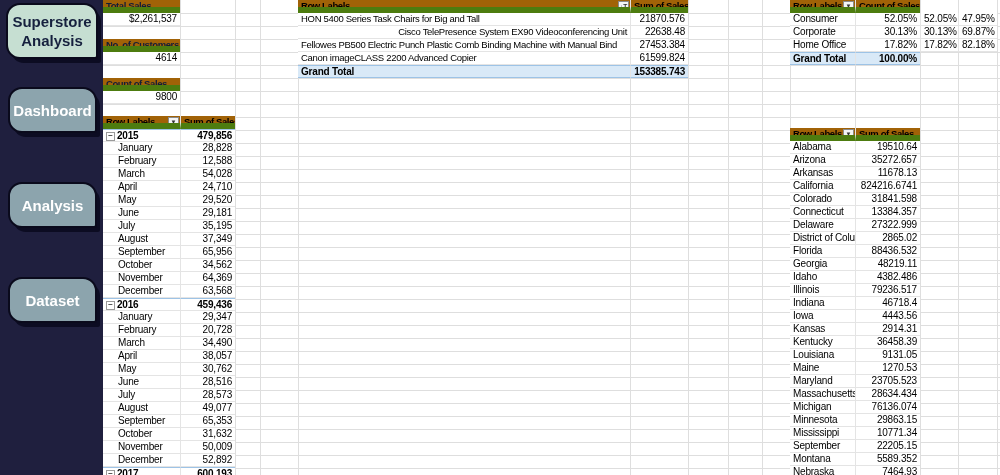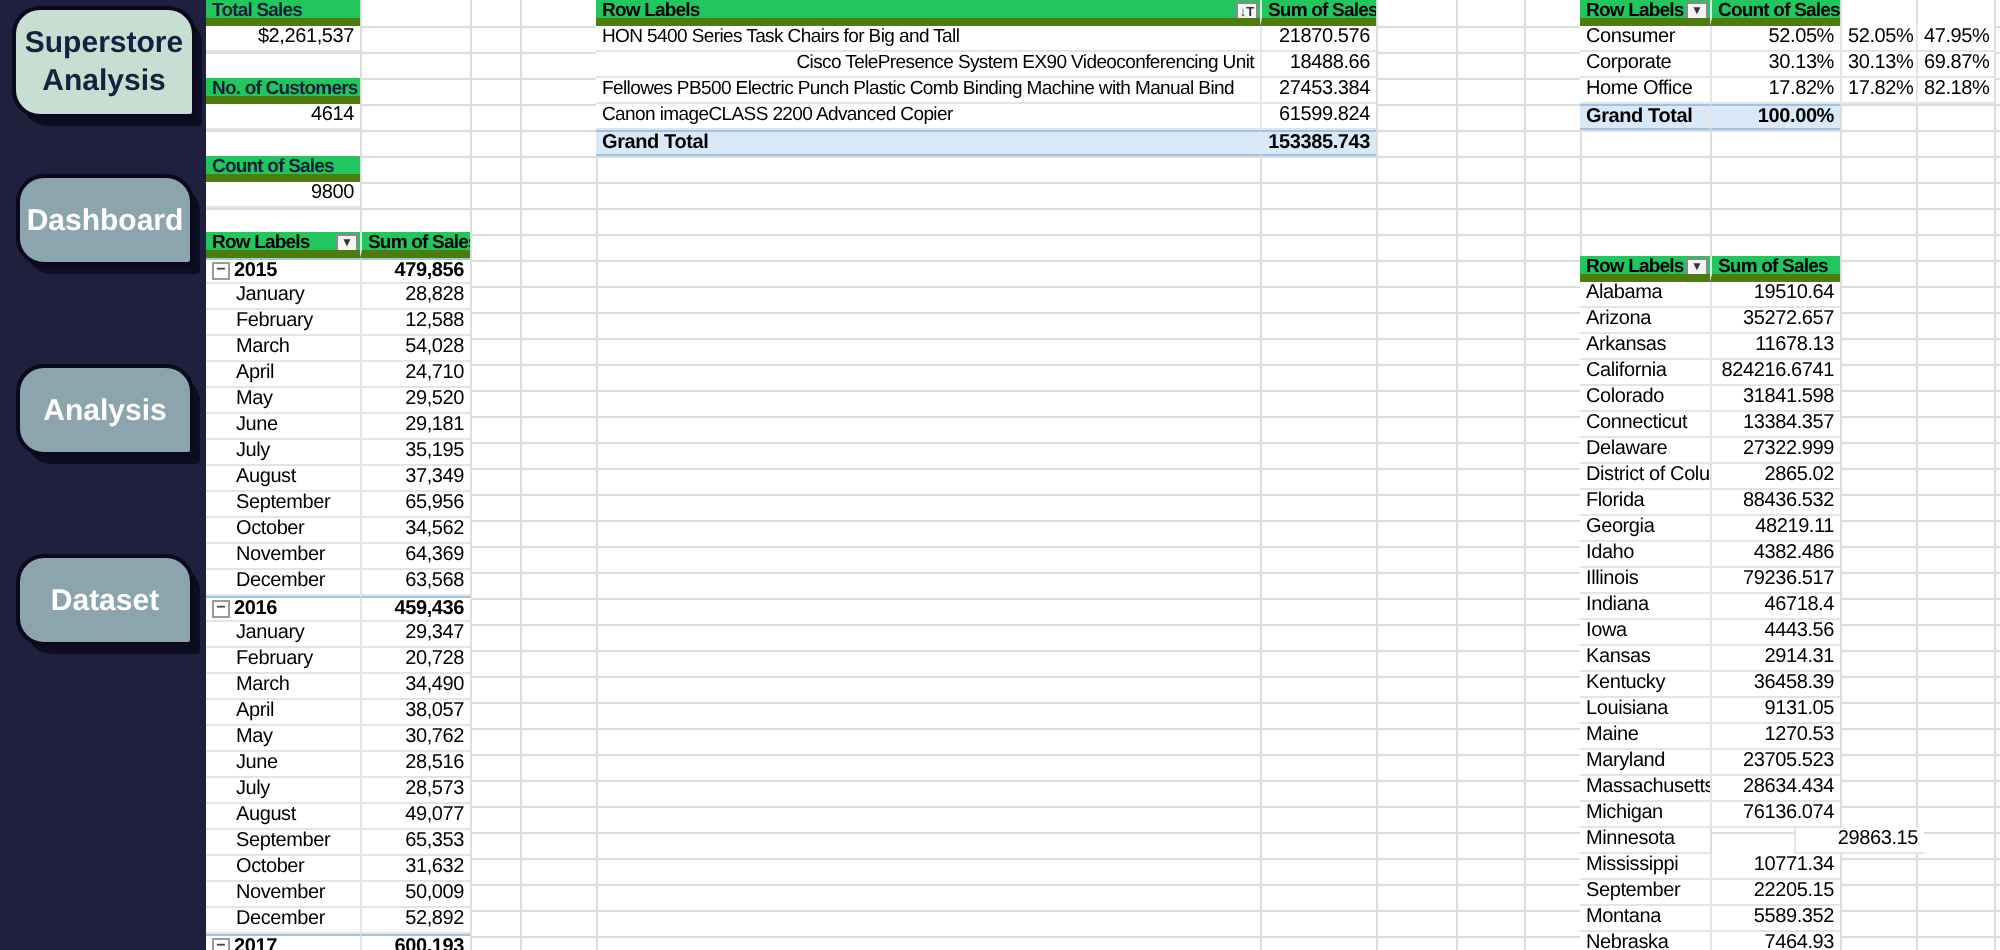--- a/index.html
+++ b/index.html
@@ -28,22 +28,22 @@
   
   .tbl{position:absolute;}
   .trow{display:flex;height:13px;}
   .c{
     box-sizing:border-box;height:13px;line-height:12px;font-size:10px;
     letter-spacing:-0.2px;overflow:hidden;white-space:nowrap;
     background:#fff;border-bottom:1px solid #E4E4E4;padding:0 3px;color:#000;
   }
   .c.num{text-align:right;}
   .c.hdr{
-    background:#22c55e;font-weight:bold;font-size:9.5px;letter-spacing:-0.4px;
-    border-bottom:4px solid #4d7c0f;position:relative;padding-right:13px;
+    background:#a16207;font-weight:bold;font-size:9.5px;letter-spacing:-0.4px;
+    border-bottom:6px solid #4d7c0f;position:relative;padding-right:13px;
   }
   .c.hdr.num-hdr{padding-right:3px;}
   .c.gt{background:#D9E9F7;font-weight:bold;border-top:1px solid #9DC3E6;border-bottom:1px solid #9DC3E6;}
   .c.year{font-weight:bold;border-top:1px solid #9DC3E6;}
   .c.month{padding-left:15px;}
   .c.prod{font-size:9.5px;letter-spacing:-0.3px;}
   .c.kpi-h{color:#121E38;}
   .c.vb{border-left:1px solid #E4E4E4;}
   .dd{
     position:absolute;right:1px;top:1px;width:11px;height:10px;box-sizing:border-box;
@@ -267,21 +267,21 @@
       <div class="trow">
         <div class="c hdr" style="width: 332px;"><span>Row Labels</span><span class="dd fs">↓T</span></div>
         <div class="c hdr num-hdr vb" style="width: 58px;"><span>Sum of Sales</span></div>
       </div>
       <div class="trow">
         <div class="c prod" style="width: 332px;"><span>HON 5400 Series Task Chairs for Big and Tall</span></div>
         <div class="c num vb" style="width: 58px;"><span>21870.576</span></div>
       </div>
       <div class="trow">
         <div class="c prod" style="width: 332px; text-align: right;"><span>Cisco TelePresence System EX90 Videoconferencing Unit</span></div>
-        <div class="c num vb" style="width: 58px;"><span>18488.66</span></div>
+        <div class="c num vb" style="width: 58px;"><span>22638.48</span></div>
       </div>
       <div class="trow">
         <div class="c prod" style="width: 332px;"><span>Fellowes PB500 Electric Punch Plastic Comb Binding Machine with Manual Bind</span></div>
         <div class="c num vb" style="width: 58px;"><span>27453.384</span></div>
       </div>
       <div class="trow">
         <div class="c prod" style="width: 332px;"><span>Canon imageCLASS 2200 Advanced Copier</span></div>
         <div class="c num vb" style="width: 58px;"><span>61599.824</span></div>
       </div>
       <div class="trow">
@@ -401,21 +401,21 @@
       <div class="trow">
         <div class="c " style="width: 65px;"><span>Massachusetts</span></div>
         <div class="c num vb" style="width: 65px;"><span>28634.434</span></div>
       </div>
       <div class="trow">
         <div class="c " style="width: 65px;"><span>Michigan</span></div>
         <div class="c num vb" style="width: 65px;"><span>76136.074</span></div>
       </div>
       <div class="trow">
         <div class="c " style="width: 65px;"><span>Minnesota</span></div>
-        <div class="c num vb" style="width: 65px; margin-left: 42px;"><span>29863.15</span></div>
+        <div class="c num vb" style="width: 65px;"><span>29863.15</span></div>
       </div>
       <div class="trow">
         <div class="c " style="width: 65px;"><span>Mississippi</span></div>
         <div class="c num vb" style="width: 65px;"><span>10771.34</span></div>
       </div>
       <div class="trow">
         <div class="c " style="width: 65px;"><span>September</span></div>
         <div class="c num vb" style="width: 65px;"><span>22205.15</span></div>
       </div>
       <div class="trow">

